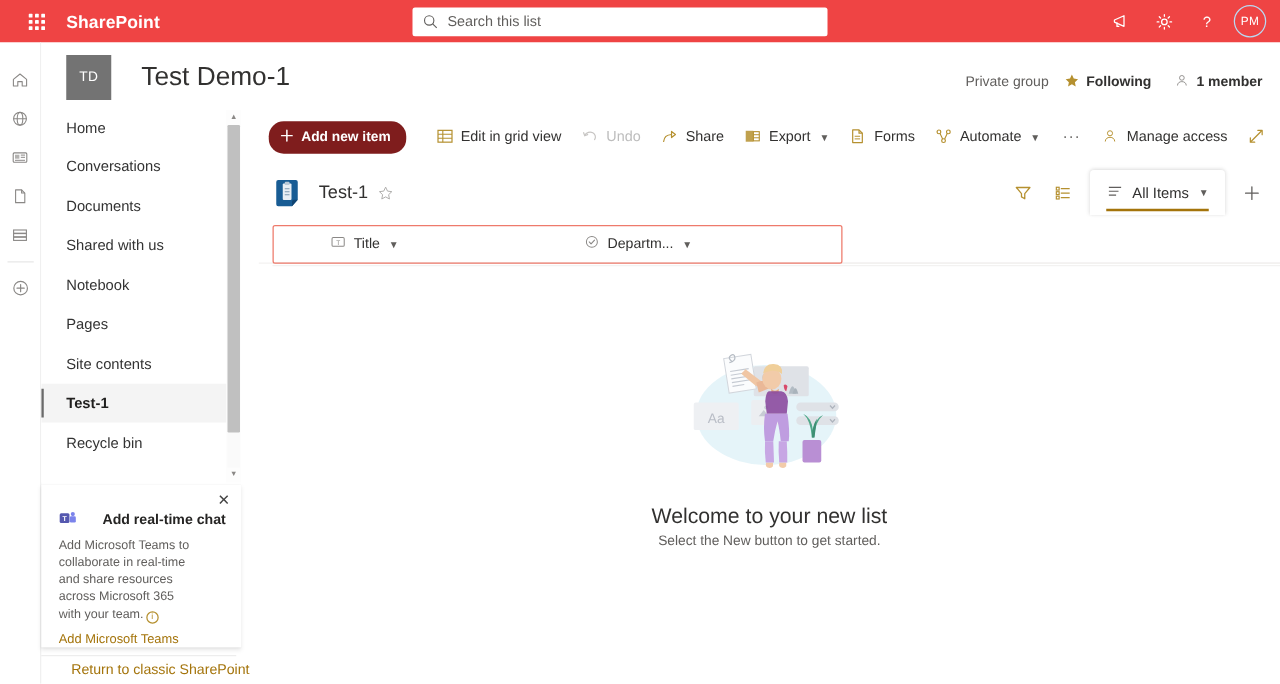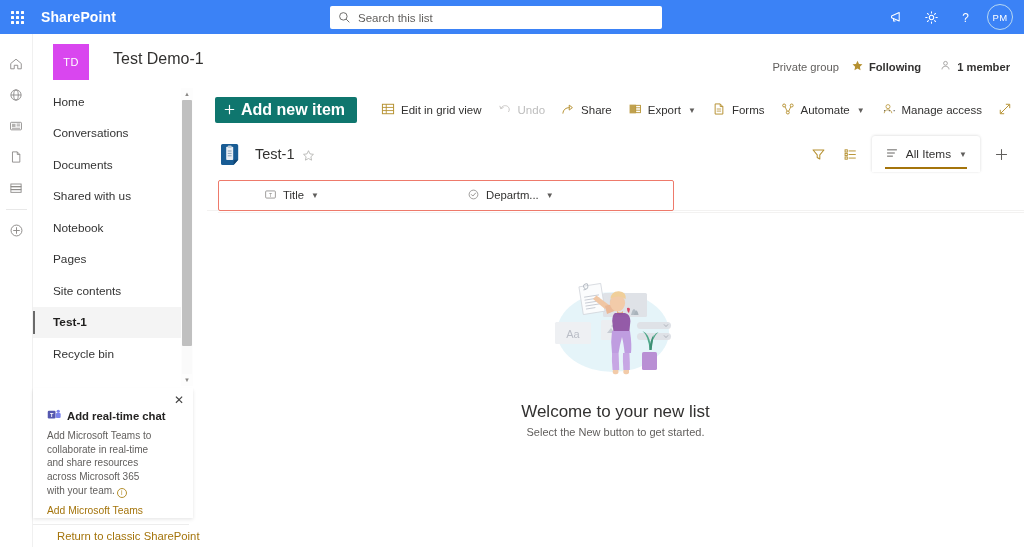--- a/index.html
+++ b/index.html
@@ -8,21 +8,21 @@
     font-family: "Liberation Sans", sans-serif;
     background: #ffffff;
     overflow: hidden;
     color: #323130;
   }
   .app { position: relative; width: 1024px; height: 547px; }
 
   
   .suitebar {
     position: absolute; top: 0; left: 0; width: 1024px; height: 34px;
-    background: #3b82f6; display: flex; align-items: center;
+    background: #ef4444; display: flex; align-items: center; padding-left: 12px;
   }
   .waffle {
     width: 34px; height: 34px; display: flex; align-items: center; justify-content: center;
     cursor: pointer;
   }
   .waffle-grid { display: grid; grid-template-columns: repeat(3, 3px); grid-template-rows: repeat(3, 3px); gap: 2px; }
   .waffle-grid i { display: block; width: 3px; height: 3px; background: #fff; border-radius: 0.5px; }
   .suite-brand {
     color: #fff; font-size: 14px; font-weight: bold; margin-left: 7px; letter-spacing: .1px;
     cursor: pointer;
@@ -93,65 +93,65 @@
   .promo {
     position: absolute; left: 33px; top: 388px; width: 160px; height: 130px;
     background: #fff; box-shadow: 0 1.6px 3.6px rgba(0,0,0,.10), 0 .3px .9px rgba(0,0,0,.08);
     padding: 10px 12px 0 14px;
   }
   .promo-close {
     position: absolute; right: 5px; top: 3px; width: 18px; height: 18px;
     display: flex; align-items: center; justify-content: center; cursor: pointer; color: #444; font-size: 12px;
   }
   .promo-title {
-    display: flex; align-items: center; gap: 5px; font-size: 11.3px; font-weight: bold; color: #252423;
+    display: flex; align-items: center; gap: 20px; font-size: 11.3px; font-weight: bold; color: #252423;
     margin-top: 10px;
   }
   .promo-body { font-size: 10px; color: #605e5c; line-height: 13.7px; margin-top: 6px; width: 112px; }
   .info-dot {
     display: inline-flex; align-items: center; justify-content: center;
     width: 10px; height: 10px; border: 1px solid #b5902f; border-radius: 50%;
     font-size: 7px; color: #b5902f; vertical-align: -1px; margin-left: 2px; cursor: pointer;
   }
   .promo-link { font-size: 10.3px; color: #a4740b; margin-top: 7px; cursor: pointer; }
 
   .classic-sep { position: absolute; left: 33px; top: 524px; width: 156px; height: 1px; background: #ededed; }
   .classic-link {
     position: absolute; left: 57px; top: 530px; font-size: 11.3px; color: #a4740b; cursor: pointer;
   }
 
   
   .site-header { position: absolute; left: 33px; top: 34px; width: 991px; height: 52px; background: #fff; }
   .site-logo {
-    position: absolute; left: 20px; top: 10px; width: 36px; height: 36px; background: #d946ef;
+    position: absolute; left: 20px; top: 10px; width: 36px; height: 36px; background: #737373;
     color: #fff; font-size: 11px; display: flex; align-items: center; justify-content: center;
     letter-spacing: .3px; cursor: pointer;
   }
   .site-title {
-    position: absolute; left: 80px; top: 16px; font-size: 16px; color: #323130; cursor: pointer;
+    position: absolute; left: 80px; top: 16px; font-size: 21px; color: #323130; cursor: pointer;
   }
   .site-meta {
     position: absolute; right: 8px; top: 52px; transform: translateY(-100%);
     display: flex; align-items: center; gap: 6px; padding-bottom: 9px;
   }
   .meta-text { font-size: 11.2px; color: #605e5c; padding-left: 13px; }
   .meta-btn {
     display: flex; align-items: center; gap: 5px; cursor: pointer; padding: 3px 6px; border-radius: 2px;
     font-size: 11.2px; color: #323130; font-weight: bold;
   }
 
   
   .cmdbar {
     position: absolute; left: 207px; top: 92px; width: 817px; height: 36px;
     display: flex; align-items: center;
   }
   .btn-primary {
-    height: 26px; background: #0f766e; color: #fff; border-radius: 2px;
+    height: 26px; background: #7f1d1d; color: #fff; border-radius: 12px;
     display: flex; align-items: center; gap: 6px; padding: 0 12px 0 9px;
-    font-size: 16px; font-weight: bold; cursor: pointer; margin-left: 8px;
+    font-size: 11px; font-weight: bold; cursor: pointer; margin-left: 8px;
   }
   .cmd {
     display: flex; align-items: center; gap: 6px; height: 28px; padding: 0 8px;
     font-size: 11.5px; color: #323130; cursor: pointer; border-radius: 2px; white-space: nowrap;
   }
   .cmd.disabled { color: #bdbdbd; cursor: default; }
   .chev { font-size: 8px; color: #605e5c; margin-left: 1px; }
   .cmd-right { position: absolute; right: 4px; display: flex; align-items: center; }
 
   

